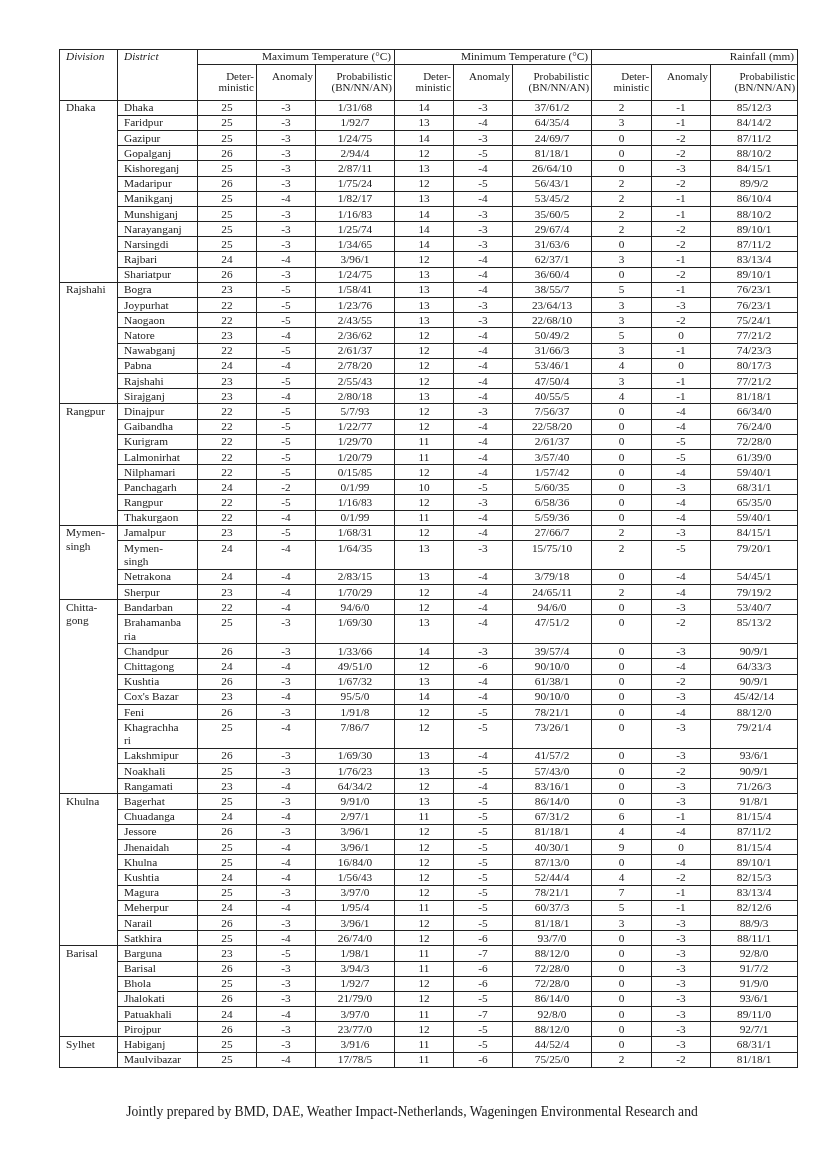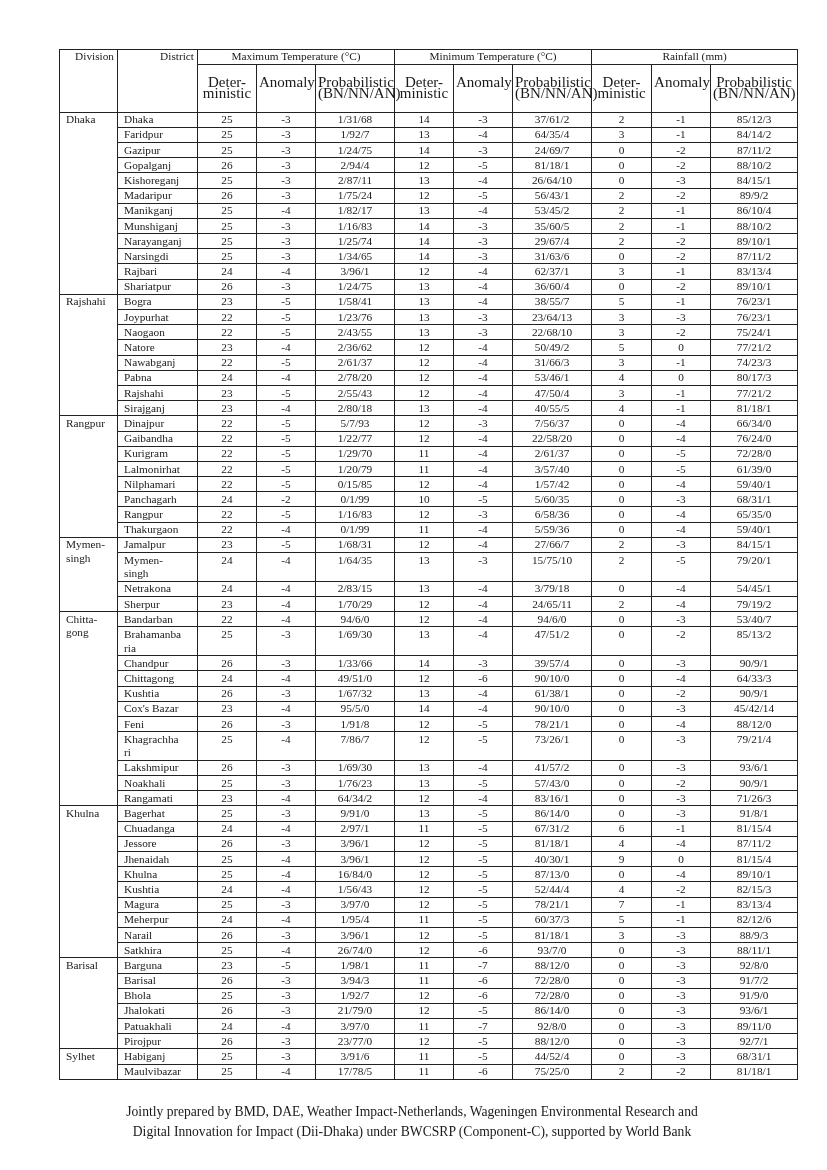--- a/index.html
+++ b/index.html
@@ -6,23 +6,23 @@
   body { width: 827px; height: 1170px; position: relative; font-family: "DejaVu Serif", "Liberation Serif", serif; color: #1a1a1a; }
   #forecast-table {
     position: absolute; left: 59px; top: 49px; width: 738px;
     border-collapse: collapse; table-layout: fixed;
     font-family: "Liberation Serif", "DejaVu Serif", serif;
     font-size: 11.3px; line-height: 13.6px;
   }
   #forecast-table td, #forecast-table th {
     border: 1px solid #222; padding: 0 3px; font-weight: normal; vertical-align: top;
   }
-  #forecast-table th { text-align: center; }
-  #forecast-table th.left { text-align: right; padding-left: 6px; }
-  #forecast-table th.sub { font-size: 15px; line-height: 11.5px; padding: 12px 2px; }
+  #forecast-table th { text-align: right; }
+  #forecast-table th.left { text-align: left; padding-left: 6px; font-style: italic; }
+  #forecast-table th.sub { font-size: 11px; line-height: 11.5px; padding: 6px 2px; }
   #forecast-table td { text-align: center; height: 13.6px; padding-top: 0.6px; }
   #forecast-table td.div-cell { text-align: left; padding-left: 6px; border-bottom: 1px solid #222; }
   #forecast-table td.dist-cell { text-align: left; padding-left: 6px; }
   .footer {
     position: absolute; left: 0; width: 824px; top: 1102px; text-align: center;
     font-family: "Liberation Serif", "DejaVu Serif", serif; font-size: 13.6px; line-height: 20px; color: #1a1a1a;
   }
   .div-cell { border-top: 1px solid #222; }
 </style>
 </head>
@@ -801,14 +801,13 @@
         <td>75/25/0</td>
         <td>2</td>
         <td>-2</td>
         <td>81/18/1</td>
       </tr>
     </tbody>
 </table>
 
 <div class="footer">
   <div>Jointly prepared by BMD, DAE, Weather Impact-Netherlands, Wageningen Environmental Research and</div>
-  <div>Digital Innovation for Impact (Dii-Dhaka) under BWCSRP (Component-C), supported by World Bank</div>
 </div>
 
 </body></html>

